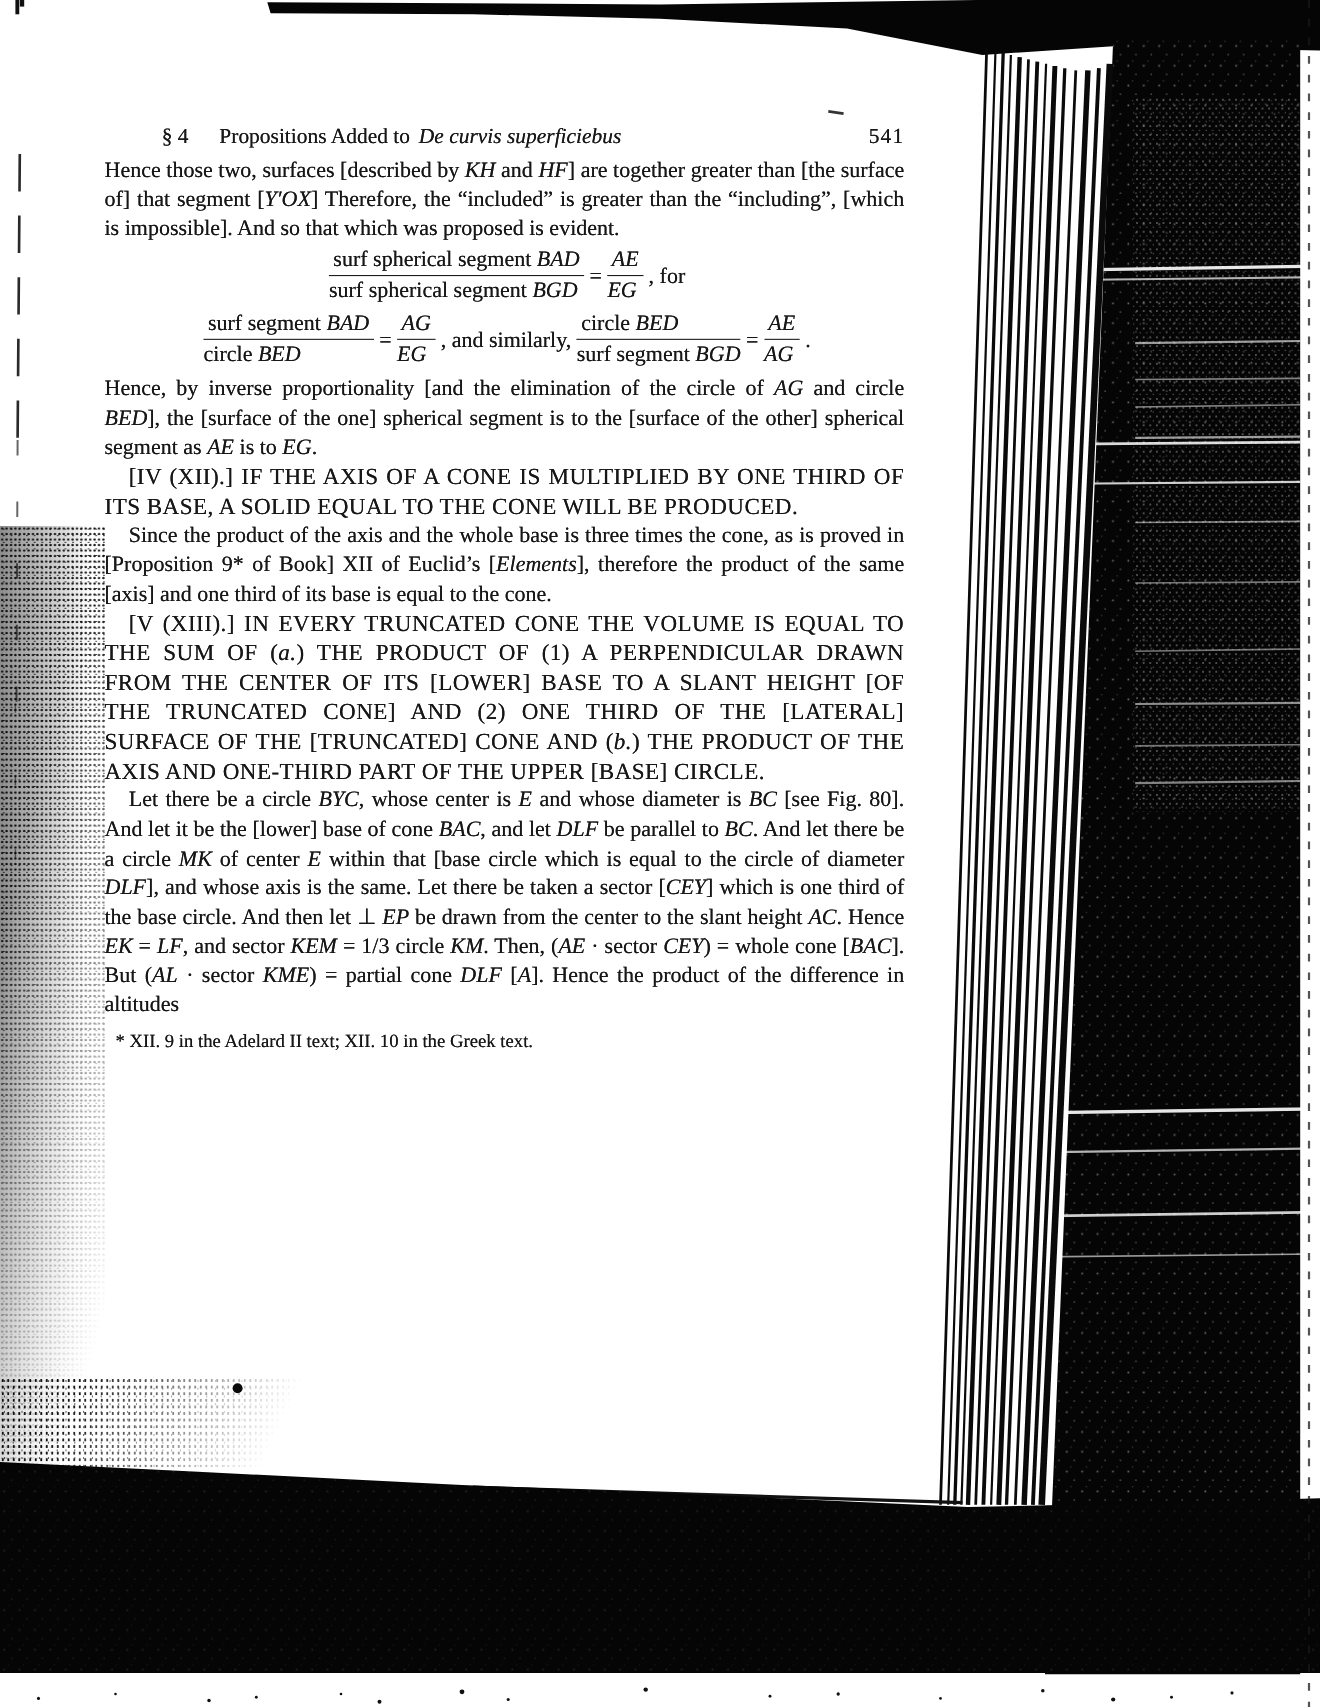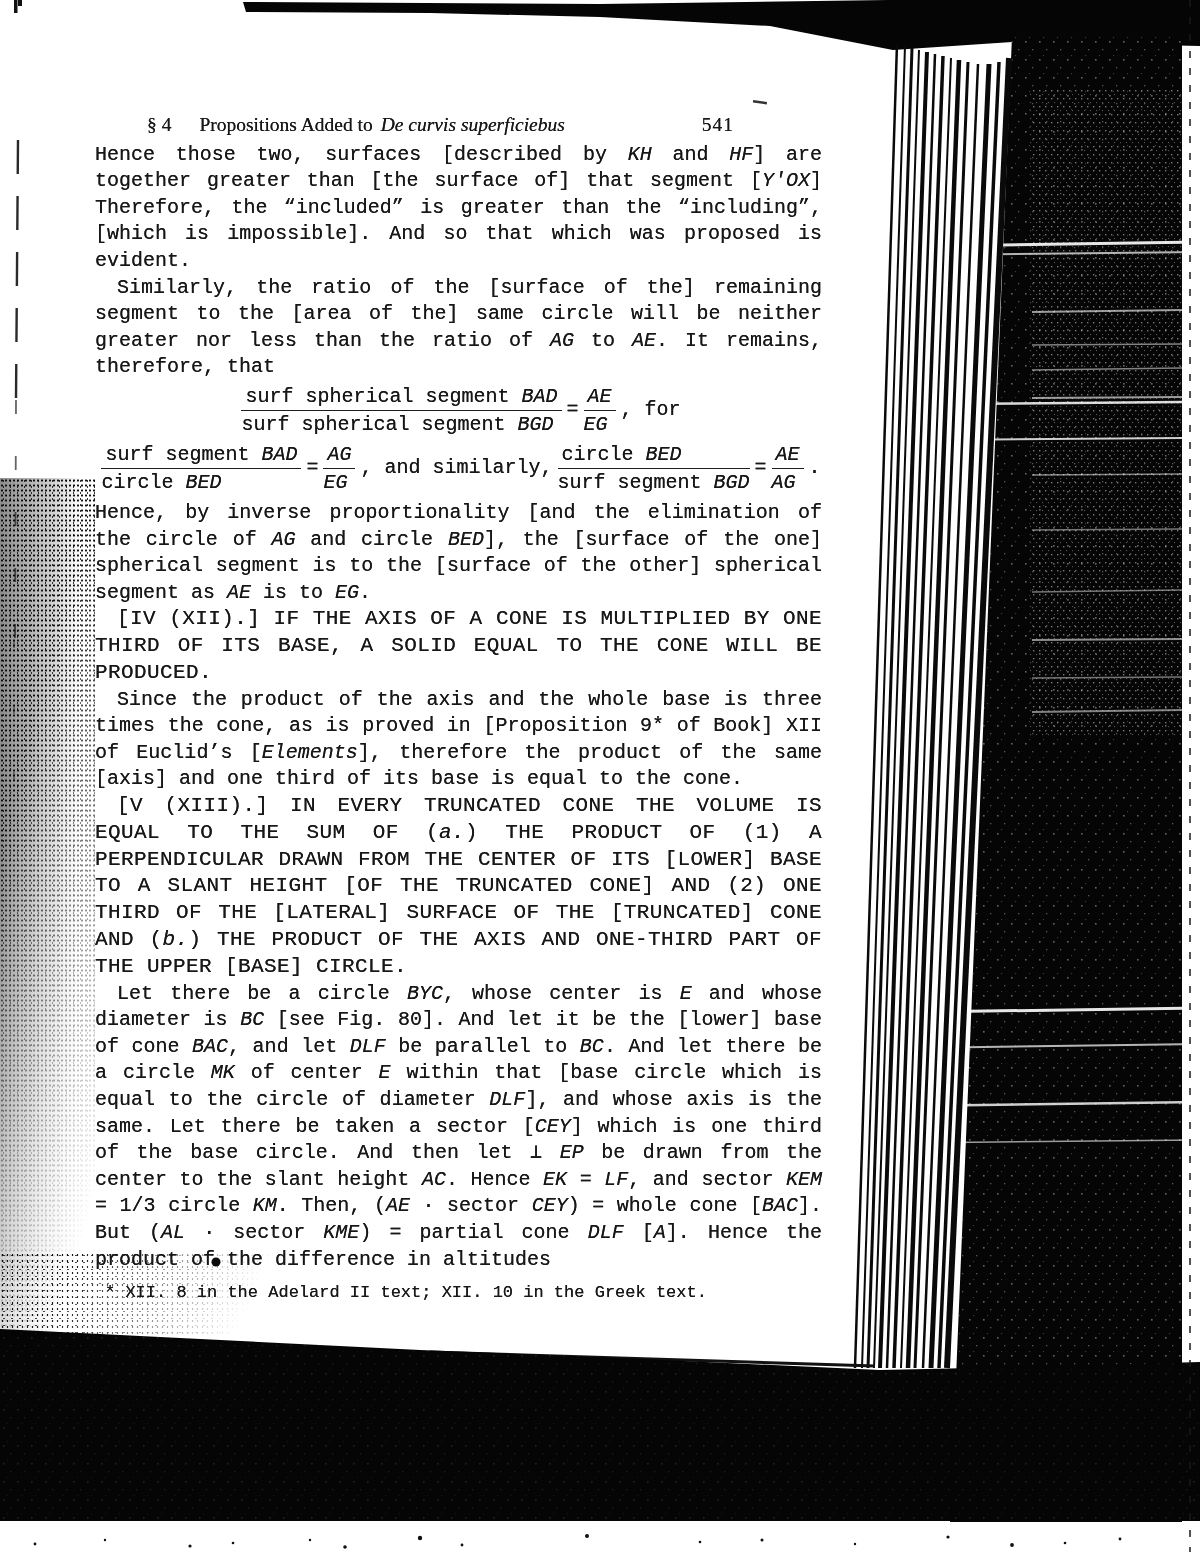--- a/index.html
+++ b/index.html
@@ -11,22 +11,22 @@
   }
   
   .text-area {
     position:absolute; left:95px; top:112px; width:727px;
     font-size:20px; line-height:26.6px;
   }
   .page-head { display:flex; align-items:baseline; font-size:19.5px; margin-bottom:3px; }
   .page-head .sect { margin-left:52px; }
   .page-head .ttl { margin-left:28px; }
   .page-head .work { font-style:italic; margin-left:8px; }
-  .page-head .pno { margin-left:auto; margin-right:88px; letter-spacing:1px;text-align:center; }
-  .text-area p { margin:0; text-align:justify;font-family:Liberation Mono, monospace; }
+  .page-head .pno { margin-left:auto; letter-spacing:1px;text-align:center; }
+  .text-area p { margin:0; text-align:justify; }
   p.body.indent, p.caps.indent { text-indent:22px; }
   p.caps { letter-spacing:.4px; font-size:21px; line-height:26.8px; }
   p.footnote { font-size:17px; line-height:22px; margin-top:9px; padding-left:10px; text-align:left; }
   .it { font-style:italic; }
   p.formula { text-align:center; margin:3px 0 5px; }
   .frac { display:inline-block; vertical-align:middle; text-align:left; padding:0 5px; line-height:25px; }
   .frac .num { display:block; border-bottom:1.7px solid #1d1d1d; padding:0 4px 1px; }
   .frac .den { display:block; padding-top:1px; }
   .fpart { display:inline-block; vertical-align:middle; }
   
@@ -178,25 +178,24 @@
 
   <div class="text-area">
     <div class="page-head">
       <span class="sect">§ 4</span>
       <span class="ttl">Propositions Added to</span>
       <span class="work">De curvis superficiebus</span>
       <span class="pno">541</span>
     </div>
     <div>
         <p class="body"><span>Hence those two, surfaces [described by </span><span class="it">KH</span><span> and </span><span class="it">HF</span><span>] are together greater than [the surface of] that segment [</span><span class="it">Y′OX</span><span>] Therefore, the “included” is greater than the “including”, [which is impossible]. And so that which was proposed is evident.</span></p>
-        <p class="body indent"><span>Similarly, the ratio of the [surface of the] remaining segment to the [area of the] same circle will be neither greater nor less than the ratio of </span><span class="it">AG</span><span> to </span><span class="it">AE</span><span>. It remains, therefore, that</span></p>
         <p class="formula"><span class="frac"><span class="num"><span>surf spherical segment </span><span class="it">BAD</span></span><span class="den"><span>surf spherical segment </span><span class="it">BGD</span></span></span><span class="fpart"><span> = </span></span><span class="frac"><span class="num"><span class="it">AE</span></span><span class="den"><span class="it">EG</span></span></span><span class="fpart"><span>, for</span></span></p>
         <p class="formula"><span class="frac"><span class="num"><span>surf segment </span><span class="it">BAD</span></span><span class="den"><span>circle </span><span class="it">BED</span></span></span><span class="fpart"><span> = </span></span><span class="frac"><span class="num"><span class="it">AG</span></span><span class="den"><span class="it">EG</span></span></span><span class="fpart"><span>, and similarly, </span></span><span class="frac"><span class="num"><span>circle </span><span class="it">BED</span></span><span class="den"><span>surf segment </span><span class="it">BGD</span></span></span><span class="fpart"><span> = </span></span><span class="frac"><span class="num"><span class="it">AE</span></span><span class="den"><span class="it">AG</span></span></span><span class="fpart"><span>.</span></span></p>
         <p class="body"><span>Hence, by inverse proportionality [and the elimination of the circle of </span><span class="it">AG</span><span> and circle </span><span class="it">BED</span><span>], the [surface of the one] spherical segment is to the [surface of the other] spherical segment as </span><span class="it">AE</span><span> is to </span><span class="it">EG</span><span>.</span></p>
         <p class="caps indent"><span>[IV (XII).] IF THE AXIS OF A CONE IS MULTIPLIED BY ONE THIRD OF ITS BASE, A SOLID EQUAL TO THE CONE WILL BE PRODUCED.</span></p>
         <p class="body indent"><span>Since the product of the axis and the whole base is three times the cone, as is proved in [Proposition 9* of Book] XII of Euclid’s [</span><span class="it">Elements</span><span>], therefore the product of the same [axis] and one third of its base is equal to the cone.</span></p>
         <p class="caps indent"><span>[V (XIII).] IN EVERY TRUNCATED CONE THE VOLUME IS EQUAL TO THE SUM OF (</span><span class="it">a.</span><span>) THE PRODUCT OF (1) A PERPENDICULAR DRAWN FROM THE CENTER OF ITS [LOWER] BASE TO A SLANT HEIGHT [OF THE TRUNCATED CONE] AND (2) ONE THIRD OF THE [LATERAL] SURFACE OF THE [TRUNCATED] CONE AND (</span><span class="it">b.</span><span>) THE PRODUCT OF THE AXIS AND ONE-THIRD PART OF THE UPPER [BASE] CIRCLE.</span></p>
         <p class="body indent"><span>Let there be a circle </span><span class="it">BYC</span><span>, whose center is </span><span class="it">E</span><span> and whose diameter is </span><span class="it">BC</span><span> [see Fig. 80]. And let it be the [lower] base of cone </span><span class="it">BAC</span><span>, and let </span><span class="it">DLF</span><span> be parallel to </span><span class="it">BC</span><span>. And let there be a circle </span><span class="it">MK</span><span> of center </span><span class="it">E</span><span> within that [base circle which is equal to the circle of diameter </span><span class="it">DLF</span><span>], and whose axis is the same. Let there be taken a sector [</span><span class="it">CEY</span><span>] which is one third of the base circle. And then let ⊥ </span><span class="it">EP</span><span> be drawn from the center to the slant height </span><span class="it">AC</span><span>. Hence </span><span class="it">EK</span><span> = </span><span class="it">LF</span><span>, and sector </span><span class="it">KEM</span><span> = 1/3 circle </span><span class="it">KM</span><span>. Then, (</span><span class="it">AE</span><span> · sector </span><span class="it">CEY</span><span>) = whole cone [</span><span class="it">BAC</span><span>]. But (</span><span class="it">AL</span><span> · sector </span><span class="it">KME</span><span>) = partial cone </span><span class="it">DLF</span><span> [</span><span class="it">A</span><span>]. Hence the product of the difference in altitudes</span></p>
-        <p class="footnote"><span>* XII. 8 in the Adelard II text; XII. 10 in the Greek text.</span></p>
+        <p class="footnote"><span>* XII. 9 in the Adelard II text; XII. 10 in the Greek text.</span></p>
       </div>
   </div>
 
 </div>
 
 </body></html>

